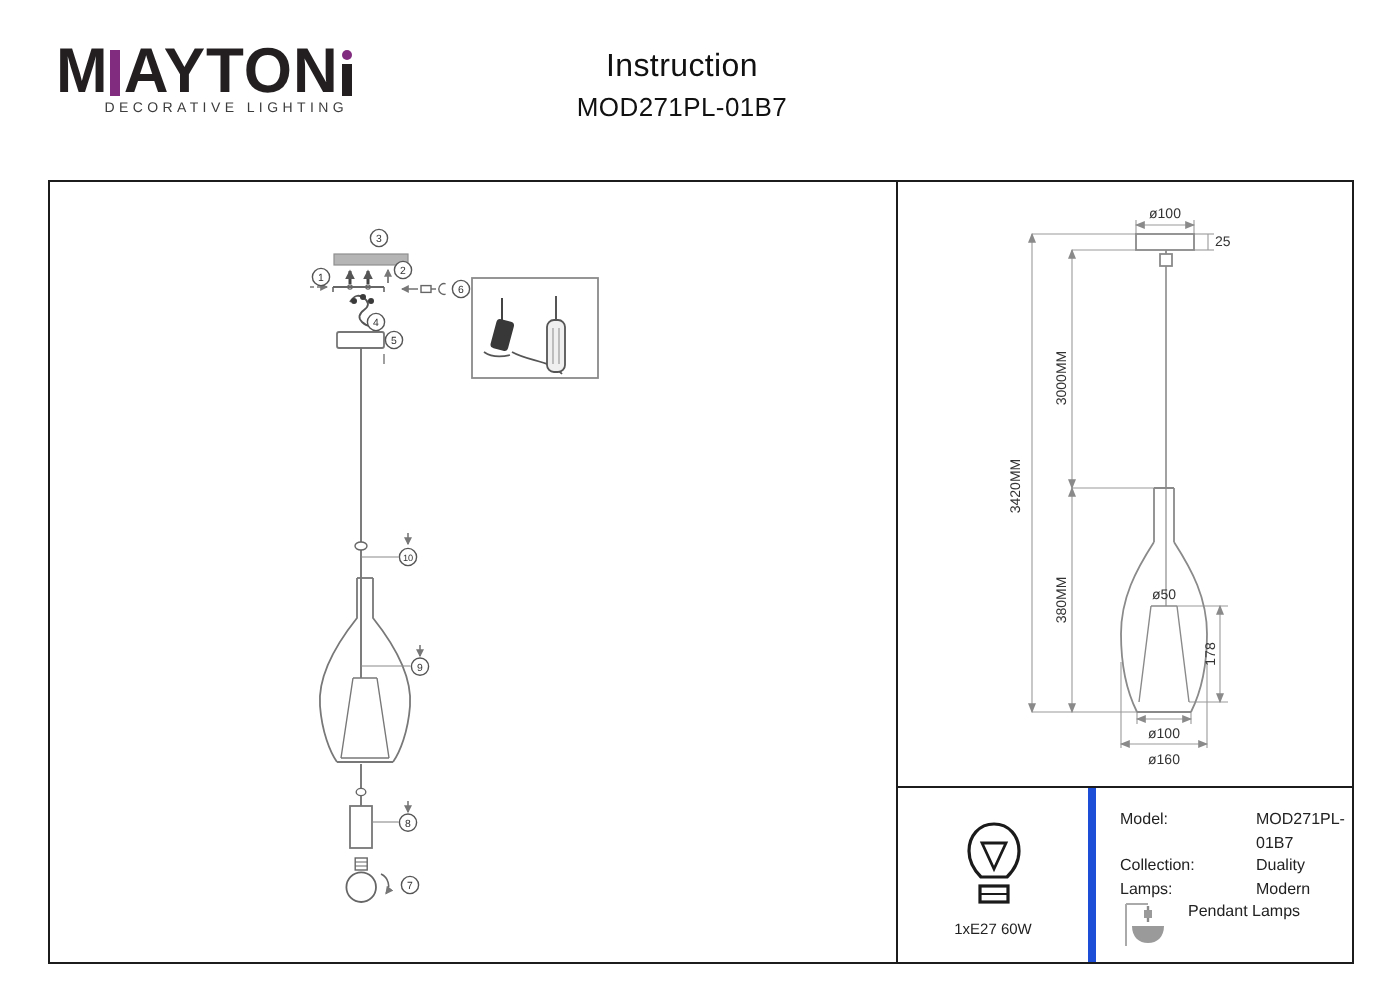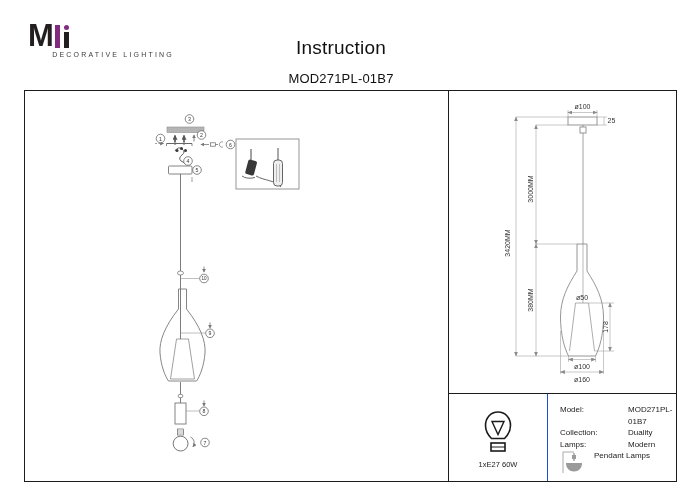--- a/index.html
+++ b/index.html
@@ -10,44 +10,45 @@
   
   .logo-block{position:absolute;left:28px;top:22px;width:150px;}
   .logo-row{display:flex;align-items:flex-end;height:26px;}
   .logo-letter{font-weight:bold;font-size:31px;line-height:24px;letter-spacing:0.5px;color:#231f20;transform:scaleY(1.02);}
   .logo-bar{width:5px;height:23px;background:#822c80;margin:0 1.5px 0 1px;}
   .logo-i{display:flex;flex-direction:column;align-items:center;margin-left:2px;}
   .logo-i .dot{width:5px;height:5px;border-radius:50%;background:#822c80;margin-bottom:2px;}
   .logo-i .stem{width:5px;height:16px;background:#231f20;}
   .tagline{margin-top:3px;font-size:7px;letter-spacing:2.2px;color:#3c3c3c;text-align:right;width:146px;}
   .title-block{position:absolute;left:251px;top:25px;width:180px;text-align:center;}
-  .title-main{font-size:19px;font-weight:normal;letter-spacing:0.2px;color:#111;margin:12px;}
+  .title-main{font-size:16px;font-weight:normal;letter-spacing:0.2px;color:#111;margin:0;}
   .title-model{font-size:13px;margin-top:3px;color:#111;letter-spacing:0.2px;}
   
   .panel{position:absolute;border:1px solid #1c1c1c;background:#fff;box-sizing:border-box;}
   .panel-left{left:24px;top:90px;width:425px;height:392px;}
   .panel-right{left:448px;top:90px;width:229px;height:392px;}
   .spec-area{position:absolute;left:0;top:302px;width:227px;height:88px;border-top:1px solid #1c1c1c;display:flex;box-sizing:border-box;}
-  .bulb-cell{width:99px;border-right:1px solid #1d4ed8;box-sizing:border-box;display:flex;flex-direction:column;align-items:center;justify-content:center;padding-top:2px;}
+  .bulb-cell{width:99px;border-right:4px solid #1d4ed8;box-sizing:border-box;display:flex;flex-direction:column;align-items:center;justify-content:center;padding-top:2px;}
   .bulb-label{font-size:7.5px;color:#222;margin-top:3px;}
   .info-cell{flex:1;padding:10px 0 0 12px;font-size:8px;color:#222;}
   .info-row{display:flex;line-height:11.5px;}
   .info-label{width:68px;}
   .info-value{flex:1;}
   .type-row{display:flex;align-items:flex-start;margin-top:1px;}
   .type-label{font-size:8px;color:#222;margin-left:4px;}
   svg text{font-family:"Liberation Sans", sans-serif;}
 </style>
 </head>
 <body>
 
 <div class="logo-block">
   <div class="logo-row">
     <span class="logo-letter">M</span>
     <span class="logo-bar"></span>
+    <span class="logo-letter">AYTON</span>
     <span class="logo-i">
       <span class="dot"></span>
       <span class="stem"></span>
     </span>
   </div>
   <div class="tagline">DECORATIVE LIGHTING</div>
 </div>
 
 <div class="title-block">
   <div class="title-main">Instruction</div>

